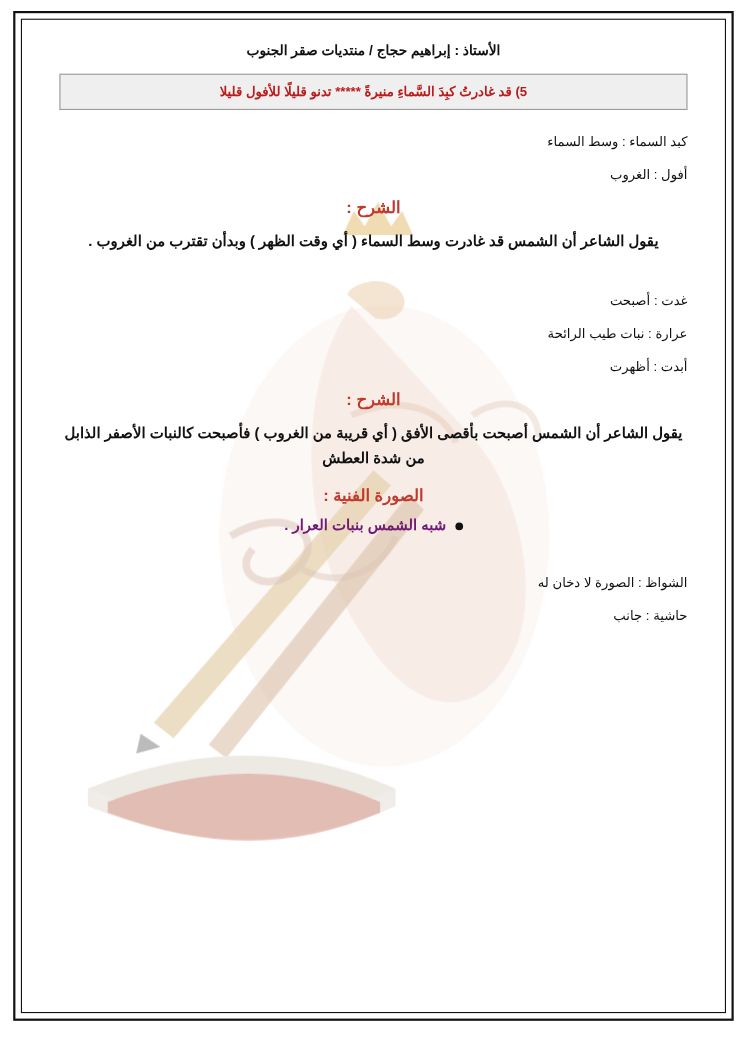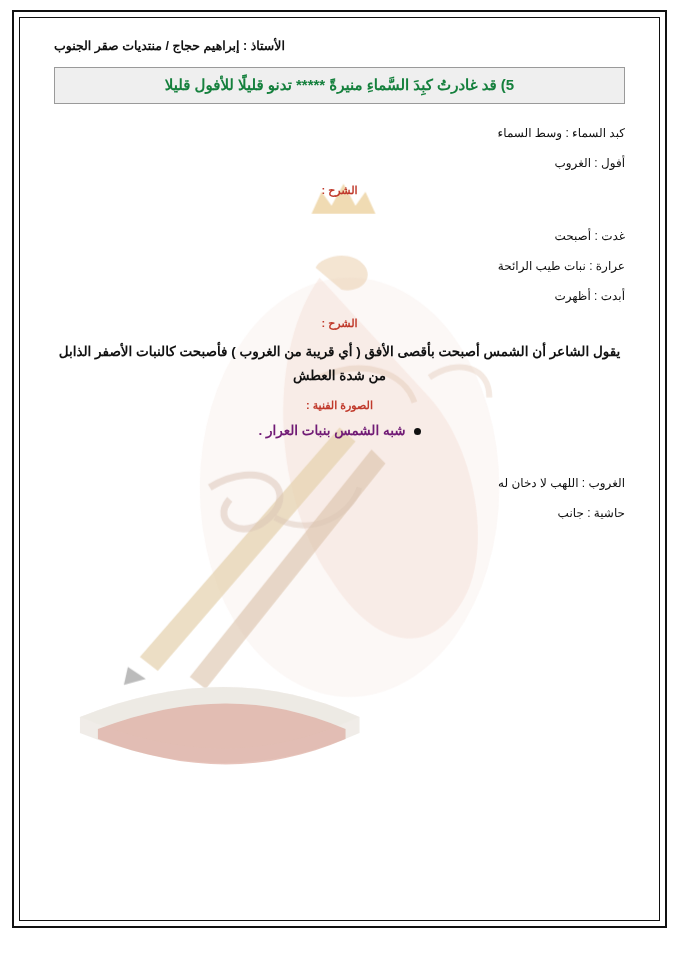--- a/index.html
+++ b/index.html
@@ -48,50 +48,50 @@
   }
 
   .content {
     position: relative;
     z-index: 2;
     padding: 20px 34px 10px 34px;
     box-sizing: border-box;
   }
 
   .doc-header {
-    text-align: left;
+    text-align: center;
     font-size: 12.5px;
     font-weight: bold;
     color: #111;
     margin: 0 0 14px 0;
     letter-spacing: 0;
   }
 
   .verse-box {
     border: 1px solid #9a9a9a;
     background: #efefef;
     text-align: center;
     font-weight: bold;
-    font-size: 15px;
+    font-size: 12px;
     padding: 8px 6px 9px 6px;
     margin: 0 0 14px 0;
-    color: #15803d;
+    color: #b91c1c;
   }
 
   .meaning {
     font-size: 12px;
     font-weight: normal;
     color: #111;
     margin: 0 0 12px 0;
     line-height: 1.5;
   }
 
   .section-label {
     text-align: center;
-    font-size: 11px;
+    font-size: 15px;
     font-weight: bold;
     color: #c0392b;
     margin: 6px 0 10px 0;
   }
 
   .explain {
     text-align: center;
     font-size: 13.5px;
     font-weight: bold;
     color: #111;
@@ -153,20 +153,21 @@
     <div class="content">
 
       <div class="doc-header">الأستاذ : إبراهيم حجاج / منتديات صقر الجنوب</div>
 
       <div>
         <div class="verse-box">5) قد غادرتُ كبِدَ السَّماءِ منيرةً ***** تدنو قليلًا للأفول قليلا</div>
         <div class="gap-s"></div>
         <div class="meaning">كبد السماء : وسط السماء</div>
         <div class="meaning">أفول : الغروب</div>
         <div class="section-label">الشرح :</div>
+        <div class="explain">يقول الشاعر أن الشمس قد غادرت وسط السماء ( أي وقت الظهر ) وبدأن تقترب من الغروب .</div>
       </div>
 
       <div class="gap-m"></div>
 
       <div>
         <div class="gap-s"></div>
         <div class="meaning">غدت : أصبحت</div>
         <div class="meaning">عرارة : نبات طيب الرائحة</div>
         <div class="meaning">أبدت : أظهرت</div>
         <div class="section-label">الشرح :</div>
@@ -174,19 +175,19 @@
         <div class="section-label">الصورة الفنية :</div>
         <div class="bullet-line">
           <span class="dot"></span><span>شبه الشمس بنبات العرار .</span>
         </div>
       </div>
 
       <div class="gap-l"></div>
 
       <div>
         <div class="gap-s"></div>
-        <div class="meaning">الغروب : اللهب لا دخان له</div>
+        <div class="meaning">الشواظ : الصورة لا دخان له</div>
         <div class="meaning">حاشية : جانب</div>
       </div>
 
     </div>
   </div>
 </div>
 
 </body></html>

